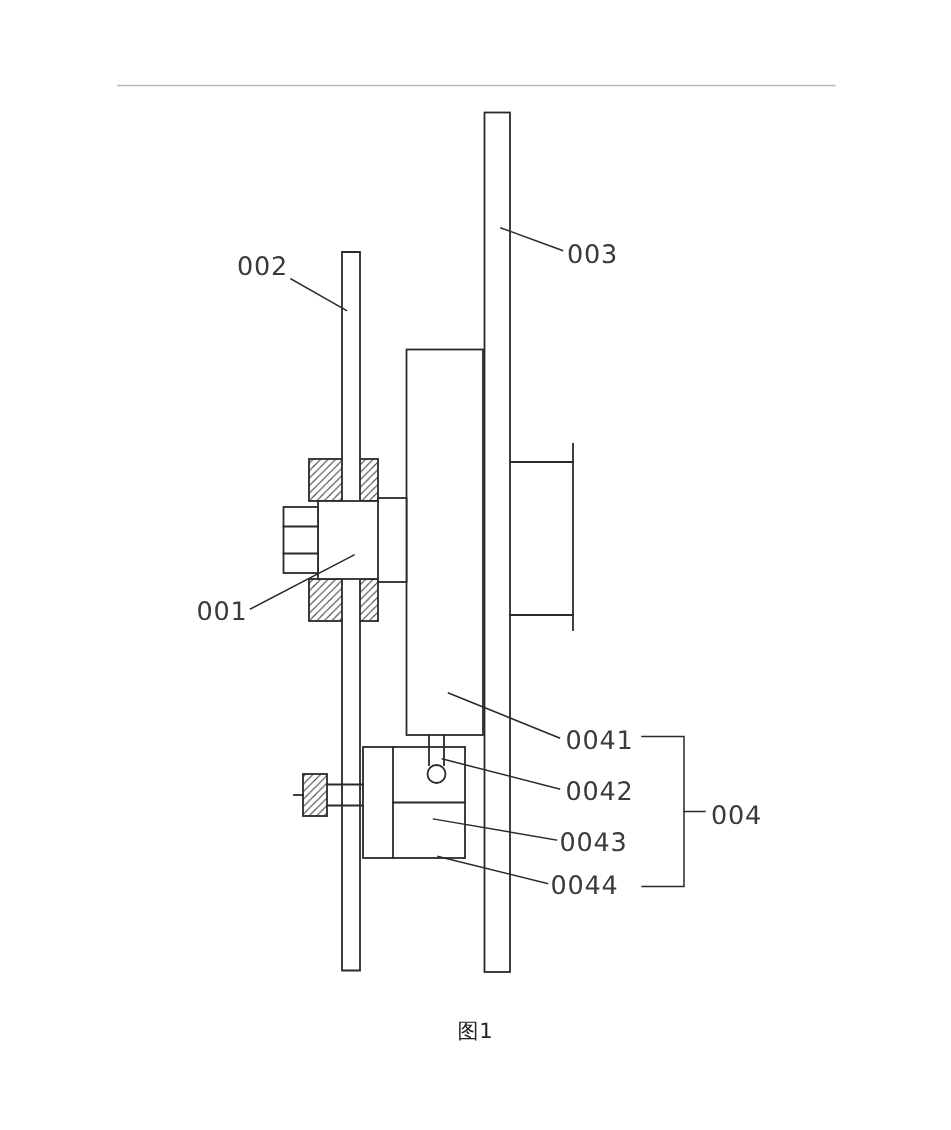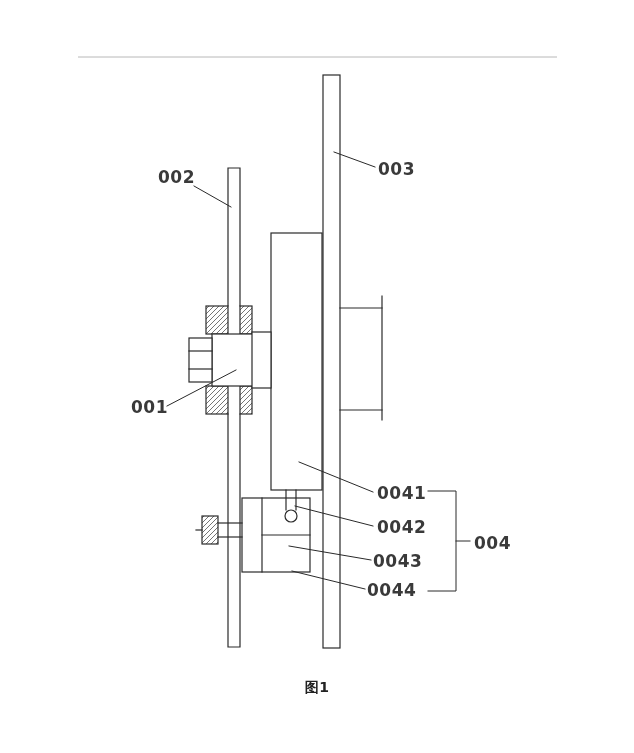--- a/index.html
+++ b/index.html
@@ -8,21 +8,20 @@
     background: #ffffff;
     width: 634px;
     height: 753px;
     overflow: hidden;
   }
   .canvas {
     position: relative;
     width: 634px;
     height: 572px;
     background: #ffffff;
-    font-weight: bold;
   }
   svg { display: block; }
   svg text {
     font-family: "DejaVu Sans", sans-serif;
     font-size: 17px;
     letter-spacing: 0.5px;
     fill: #3a3a3a;
     stroke: none;
   }
   svg text.caption {

